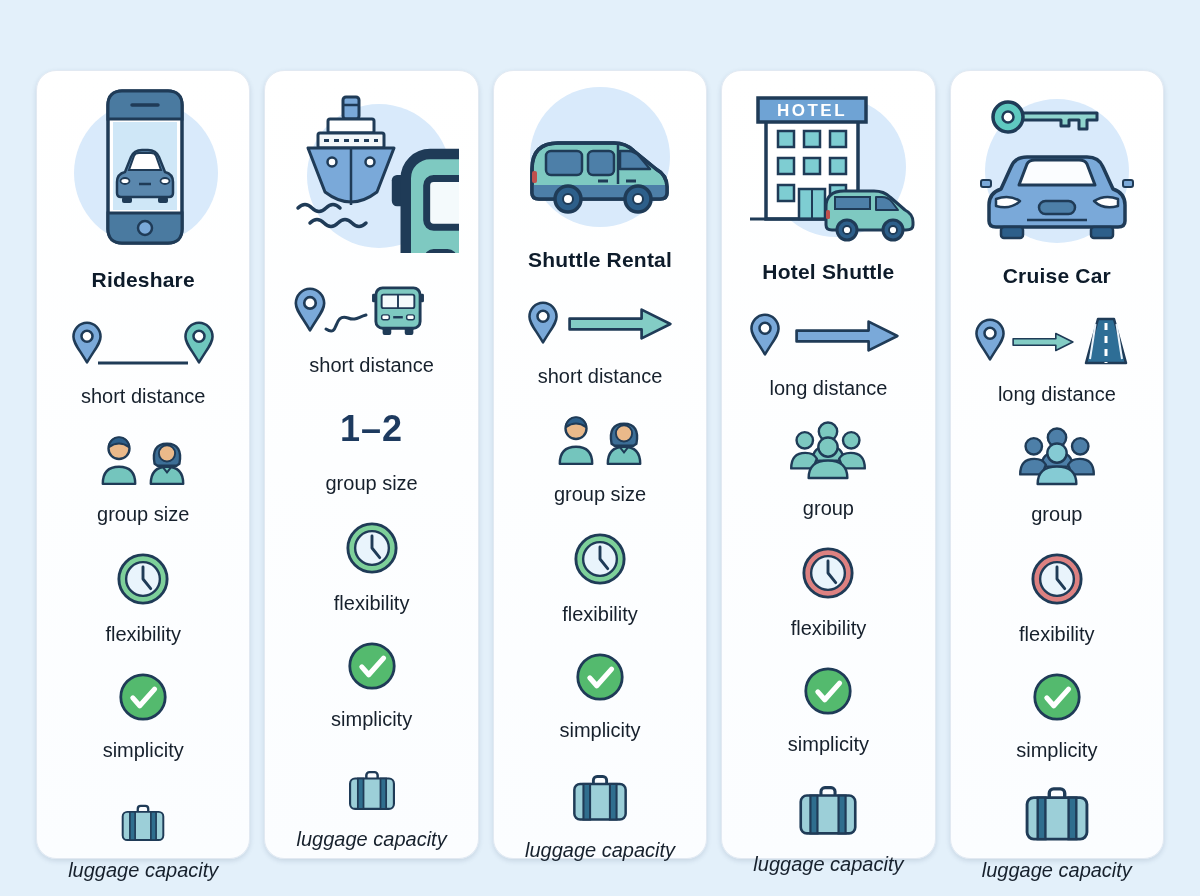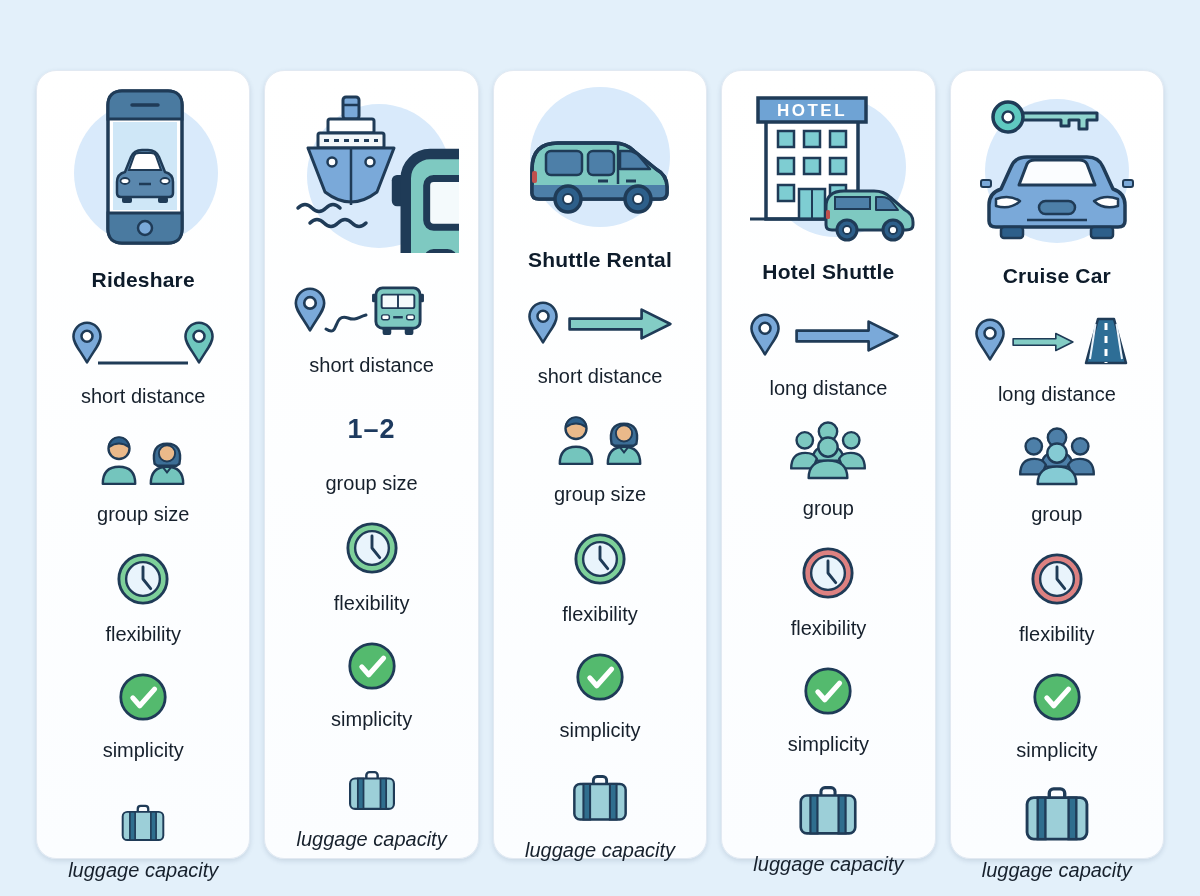--- a/index.html
+++ b/index.html
@@ -11,21 +11,21 @@
         box-shadow:0 2px 5px rgba(40,70,100,.15);
         display:flex;flex-direction:column;align-items:center;}
   .hero{margin-top:14px;height:174px;display:flex;align-items:center;justify-content:center;}
   .title{margin:10px 0 0;font-size:21px;line-height:29px;font-weight:700;color:#0d1b2a;letter-spacing:.2px;}
   .feature{display:flex;flex-direction:column;align-items:center;margin-top:26px;}
   .feature.lug{margin-top:24px;font-style:italic;}
   .icon-slot{display:flex;align-items:flex-end;justify-content:center;}
   .h48{height:48px}.h52{height:52px}.h54{height:54px}.h50{height:50px}.h56{height:56px}
   .flabel{margin-top:17px;font-size:20px;line-height:23px;color:#16202c;}
   .persons{display:flex;gap:6px;align-items:flex-end;}
-  .group-num{font-size:27px;font-weight:700;color:#1d3a5f;letter-spacing:1px;
+  .group-num{font-size:36px;font-weight:700;color:#1d3a5f;letter-spacing:1px;
              height:52px;display:flex;align-items:center;}
   svg{display:block;}
   .defs{position:absolute;width:0;height:0;overflow:hidden;}
 </style>
 </head>
 <body>
 
 <svg class="defs" aria-hidden="true">
   <defs>
     <symbol id="pin" viewBox="0 0 40 52">

